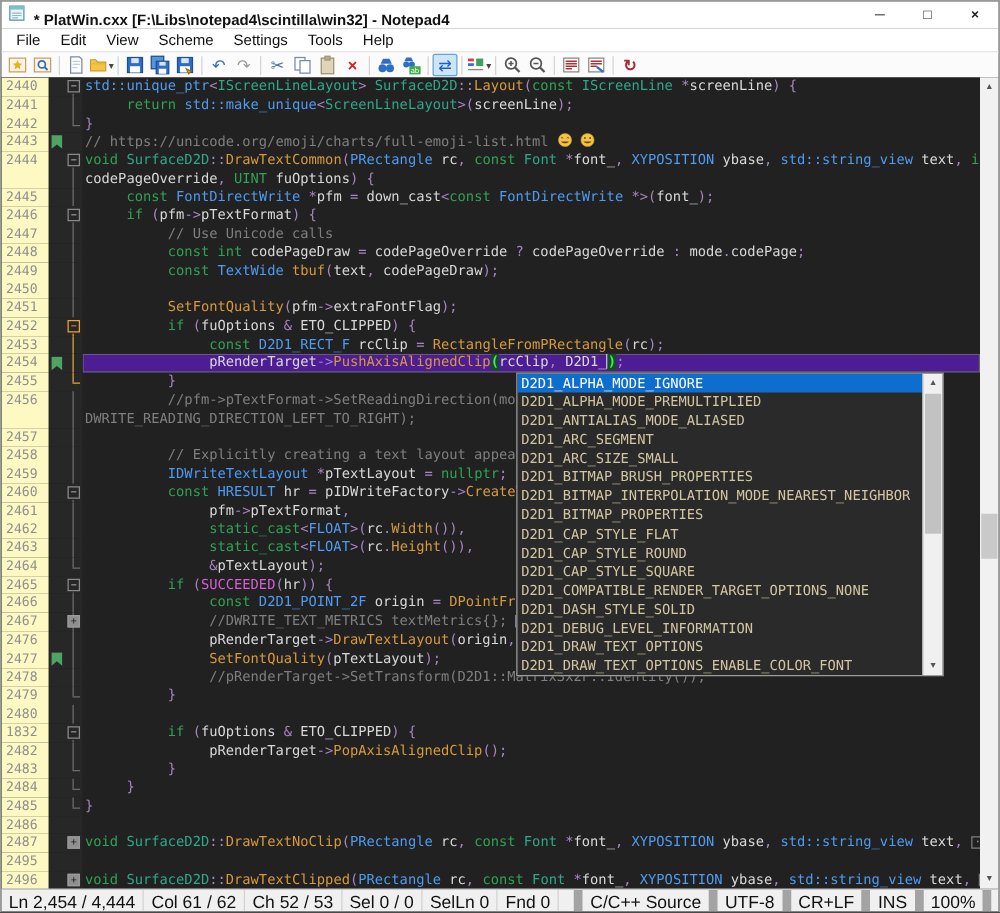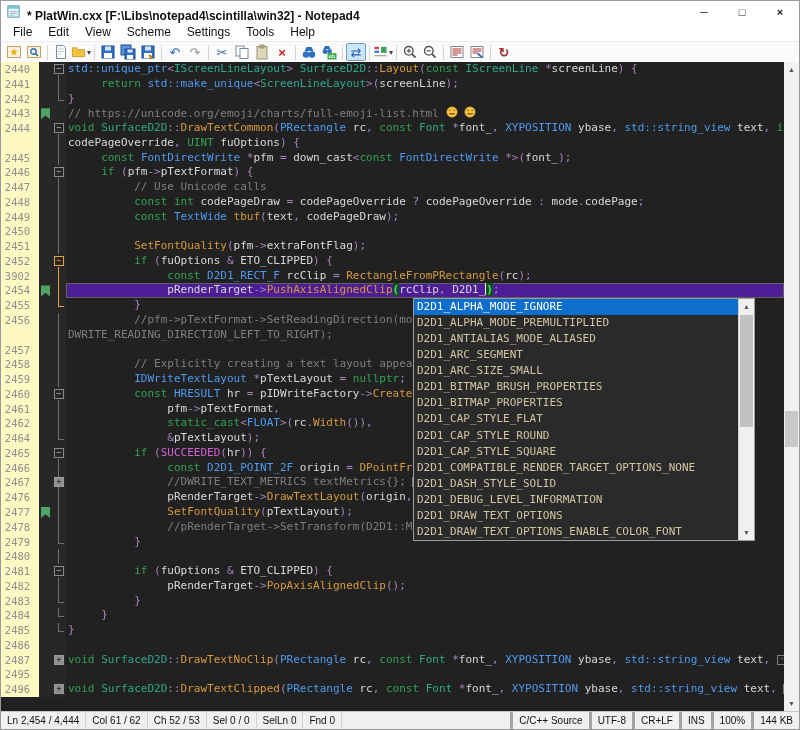--- a/index.html
+++ b/index.html
@@ -73,25 +73,25 @@
   .popup-sb{flex:0 0 15px;background:#f0f0f0;position:relative;border-left:1px solid #d0d0d0;}
   .sb-arrow{position:absolute;left:0;width:15px;height:15px;display:flex;align-items:center;
             justify-content:center;font-size:7px;color:#555;}
   .popup-sb .thumb{position:absolute;left:1px;width:13px;top:16px;height:112px;background:#c2c2c2;}
   
   .vscroll{position:absolute;top:61px;right:0;width:15px;bottom:18px;background:#f1f1f1;}
   .vscroll .thumb{position:absolute;left:1px;width:13px;top:349px;height:36px;background:#c9c9c9;}
   
   .statusbar{position:absolute;left:0;right:0;bottom:0;height:18px;background:#f0f0f0;
              border-top:1px solid #c8c8c8;display:flex;align-items:center;
-             font-size:10px;color:#111;box-sizing:border-box;}
+             font-size:14px;color:#111;box-sizing:border-box;}
   .st{padding:0 6px;border-right:1px solid #d2d2d2;height:100%;display:flex;align-items:center;
       white-space:nowrap;box-sizing:border-box;}
   .st.grow{flex:1;border-right:none;}
-  .st.rb{border-right:none;border-left:3px solid #a3a3a3;text-align:right;}
+  .st.rb{border-right:none;border-left:7px solid #a3a3a3;text-align:right;}
 </style>
 </head>
 <body>
 
 <div class="win">
 
   <div class="titlebar">
     <span>
       <svg width="15" height="15" viewBox="0 0 16 16">
           <rect x="2" y="2" width="12" height="12" fill="#eaf5f8" stroke="#4a90a4"></rect>
@@ -339,21 +339,21 @@
         <span class="fc vl"></span>
         <span class="codearea"><span class="t-pl">          </span><span class="t-fn">SetFontQuality</span><span class="t-op">(</span><span class="t-pl">pfm</span><span class="t-op">-&gt;</span><span class="t-pl">extraFontFlag</span><span class="t-op">);</span></span>
       </div>
       <div class="row">
         <span class="ln">2452</span>
         <span class="bmc"></span>
         <span class="fc boxOr lbOr"></span>
         <span class="codearea"><span class="t-pl">          </span><span class="t-kw">if</span><span class="t-pl"> </span><span class="t-op">(</span><span class="t-pl">fuOptions </span><span class="t-op">&amp;</span><span class="t-pl"> ETO_CLIPPED</span><span class="t-op">)</span><span class="t-pl"> </span><span class="t-op">{</span></span>
       </div>
       <div class="row">
-        <span class="ln">3902</span>
+        <span class="ln">2453</span>
         <span class="bmc"></span>
         <span class="fc vlOr"></span>
         <span class="codearea"><span class="t-pl">               </span><span class="t-kw">const</span><span class="t-pl"> </span><span class="t-ty">D2D1_RECT_F</span><span class="t-pl"> rcClip </span><span class="t-op">=</span><span class="t-pl"> </span><span class="t-fn">RectangleFromPRectangle</span><span class="t-op">(</span><span class="t-pl">rc</span><span class="t-op">);</span></span>
       </div>
       <div class="row cur">
         <span class="ln">2454</span>
         <span class="bmc">
           <span class="bmk"></span>
         </span>
         <span class="fc vlOr"></span>
@@ -407,20 +407,26 @@
         <span class="fc vl"></span>
         <span class="codearea"><span class="t-pl">               </span><span class="t-pl">pfm</span><span class="t-op">-&gt;</span><span class="t-pl">pTextFormat</span><span class="t-op">,</span></span>
       </div>
       <div class="row">
         <span class="ln">2462</span>
         <span class="bmc"></span>
         <span class="fc vl"></span>
         <span class="codearea"><span class="t-pl">               </span><span class="t-kw">static_cast</span><span class="t-op">&lt;</span><span class="t-ty">FLOAT</span><span class="t-op">&gt;(</span><span class="t-pl">rc</span><span class="t-op">.</span><span class="t-fn">Width</span><span class="t-op">()),</span></span>
       </div>
       <div class="row">
+        <span class="ln">2463</span>
+        <span class="bmc"></span>
+        <span class="fc vl"></span>
+        <span class="codearea"><span class="t-pl">               </span><span class="t-kw">static_cast</span><span class="t-op">&lt;</span><span class="t-ty">FLOAT</span><span class="t-op">&gt;(</span><span class="t-pl">rc</span><span class="t-op">.</span><span class="t-fn">Height</span><span class="t-op">()),</span></span>
+      </div>
+      <div class="row">
         <span class="ln">2464</span>
         <span class="bmc"></span>
         <span class="fc end"></span>
         <span class="codearea"><span class="t-pl">               </span><span class="t-op">&amp;</span><span class="t-pl">pTextLayout</span><span class="t-op">);</span></span>
       </div>
       <div class="row">
         <span class="ln">2465</span>
         <span class="bmc"></span>
         <span class="fc box lb"></span>
         <span class="codearea"><span class="t-pl">          </span><span class="t-kw">if</span><span class="t-pl"> </span><span class="t-op">(</span><span class="t-mc">SUCCEEDED</span><span class="t-op">(</span><span class="t-pl">hr</span><span class="t-op">))</span><span class="t-pl"> </span><span class="t-op">{</span></span>
@@ -463,21 +469,21 @@
         <span class="fc end"></span>
         <span class="codearea"><span class="t-pl">          </span><span class="t-op">}</span></span>
       </div>
       <div class="row">
         <span class="ln">2480</span>
         <span class="bmc"></span>
         <span class="fc vl"></span>
         <span class="codearea"></span>
       </div>
       <div class="row">
-        <span class="ln">2481</span>
+        <span class="ln">1832</span>
         <span class="bmc"></span>
         <span class="fc box lb"></span>
         <span class="codearea"><span class="t-pl">          </span><span class="t-kw">if</span><span class="t-pl"> </span><span class="t-op">(</span><span class="t-pl">fuOptions </span><span class="t-op">&amp;</span><span class="t-pl"> ETO_CLIPPED</span><span class="t-op">)</span><span class="t-pl"> </span><span class="t-op">{</span></span>
       </div>
       <div class="row">
         <span class="ln">2482</span>
         <span class="bmc"></span>
         <span class="fc vl"></span>
         <span class="codearea"><span class="t-pl">               </span><span class="t-pl">pRenderTarget</span><span class="t-op">-&gt;</span><span class="t-fn">PopAxisAlignedClip</span><span class="t-op">();</span></span>
       </div>
@@ -532,20 +538,21 @@
   </div>
 
   <div class="popup">
     <div class="popup-list" id="popup-list">
         <div class="popup-item sel">D2D1_ALPHA_MODE_IGNORE</div>
         <div class="popup-item">D2D1_ALPHA_MODE_PREMULTIPLIED</div>
         <div class="popup-item">D2D1_ANTIALIAS_MODE_ALIASED</div>
         <div class="popup-item">D2D1_ARC_SEGMENT</div>
         <div class="popup-item">D2D1_ARC_SIZE_SMALL</div>
         <div class="popup-item">D2D1_BITMAP_BRUSH_PROPERTIES</div>
+        <div class="popup-item">D2D1_BITMAP_INTERPOLATION_MODE_NEAREST_NEIGHBOR</div>
         <div class="popup-item">D2D1_BITMAP_PROPERTIES</div>
         <div class="popup-item">D2D1_CAP_STYLE_FLAT</div>
         <div class="popup-item">D2D1_CAP_STYLE_ROUND</div>
         <div class="popup-item">D2D1_CAP_STYLE_SQUARE</div>
         <div class="popup-item">D2D1_COMPATIBLE_RENDER_TARGET_OPTIONS_NONE</div>
         <div class="popup-item">D2D1_DASH_STYLE_SOLID</div>
         <div class="popup-item">D2D1_DEBUG_LEVEL_INFORMATION</div>
         <div class="popup-item">D2D1_DRAW_TEXT_OPTIONS</div>
         <div class="popup-item">D2D1_DRAW_TEXT_OPTIONS_ENABLE_COLOR_FONT</div>
       </div>

